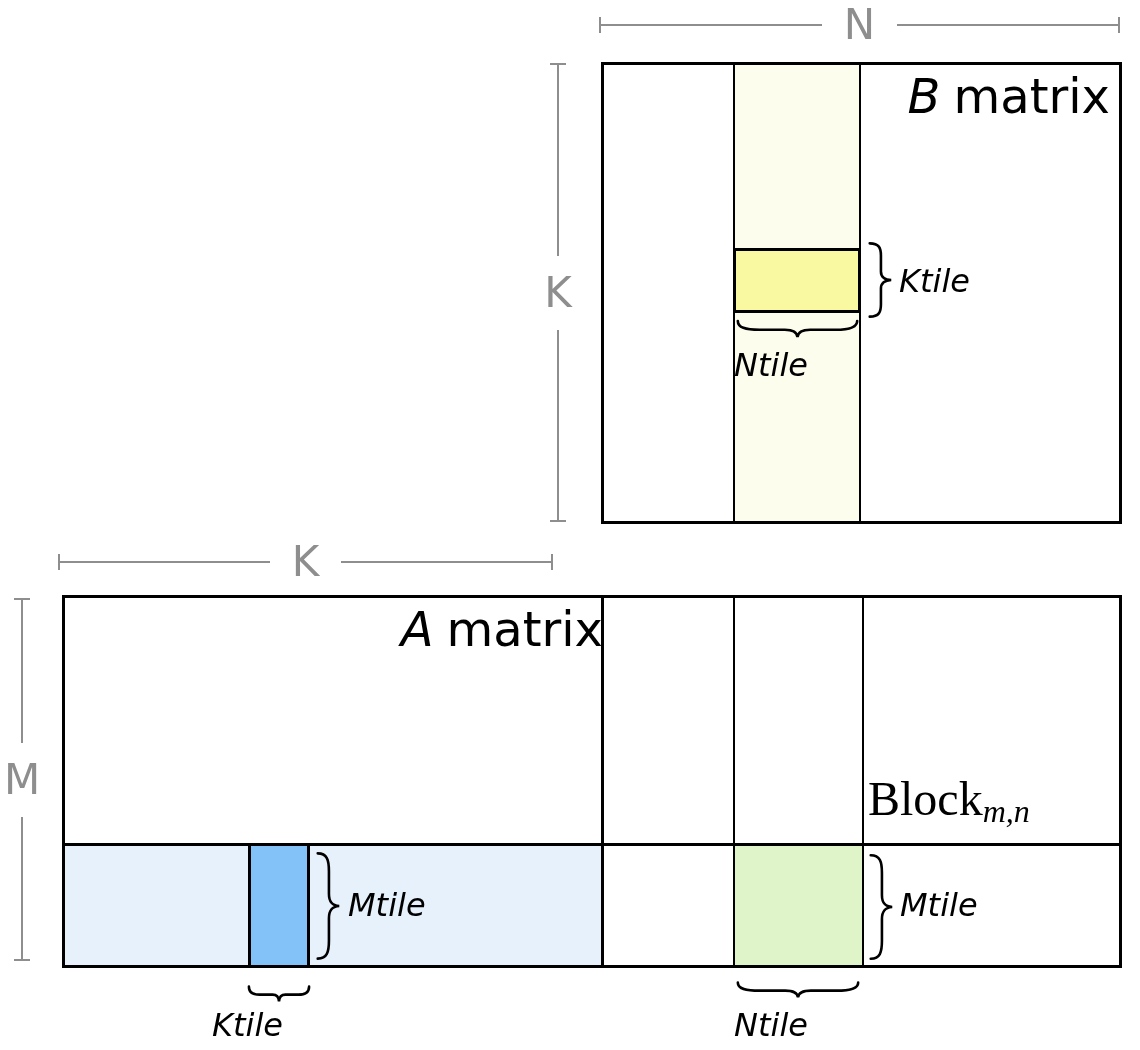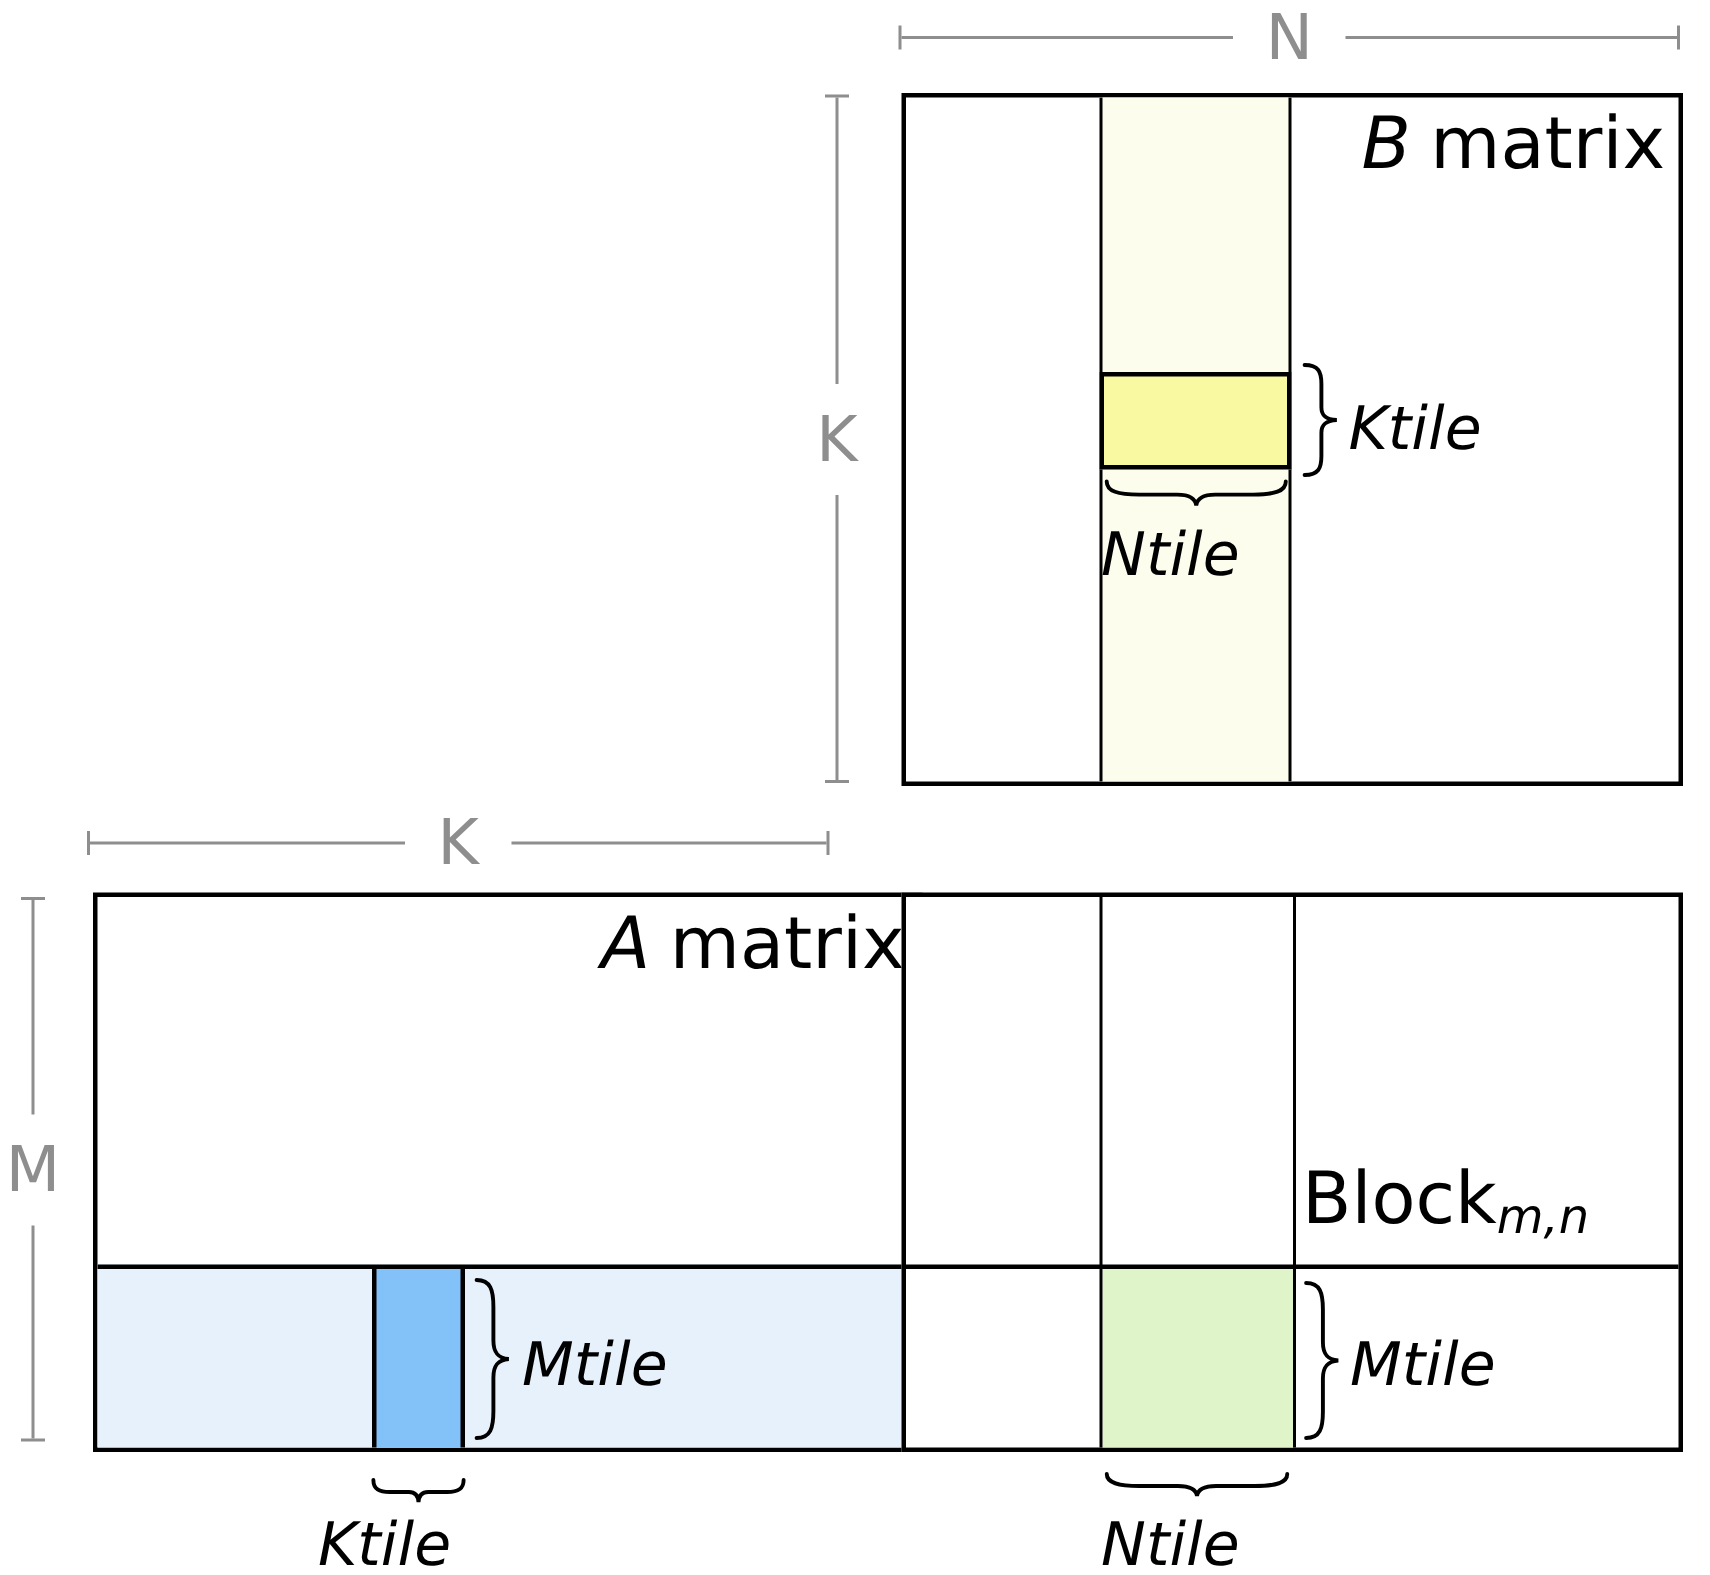--- a/index.html
+++ b/index.html
@@ -106,39 +106,40 @@
     left: 131px; top: 248px;
     width: 127px; height: 119px;
     background: var(--c-tile-fill, #dff5c9);
   }
   .block-label {
     position: absolute;
     left: 264px; top: 177px;
     font-size: 48px;
     line-height: 1;
     white-space: nowrap;
+    font-family: Liberation Serif, serif;
   }
   .block-label .block-sub {
     font-size: 32px;
     font-style: italic;
     vertical-align: -0.22em;
   }
 
   
   .brace { position: absolute; overflow: visible; }
   .brace path {
     stroke: var(--diagram-line, #000);
     stroke-width: 2.6;
     fill: none;
     stroke-linecap: round;
     vector-effect: non-scaling-stroke;
   }
   .tile-label {
     position: absolute;
-    font-size: 40px;
+    font-size: 32px;
     font-style: italic;
     line-height: 1.2;
     white-space: nowrap;
   }
   .tile-label.centered { }
 </style>
 </head>
 <body>
 
 <div class="stage">

